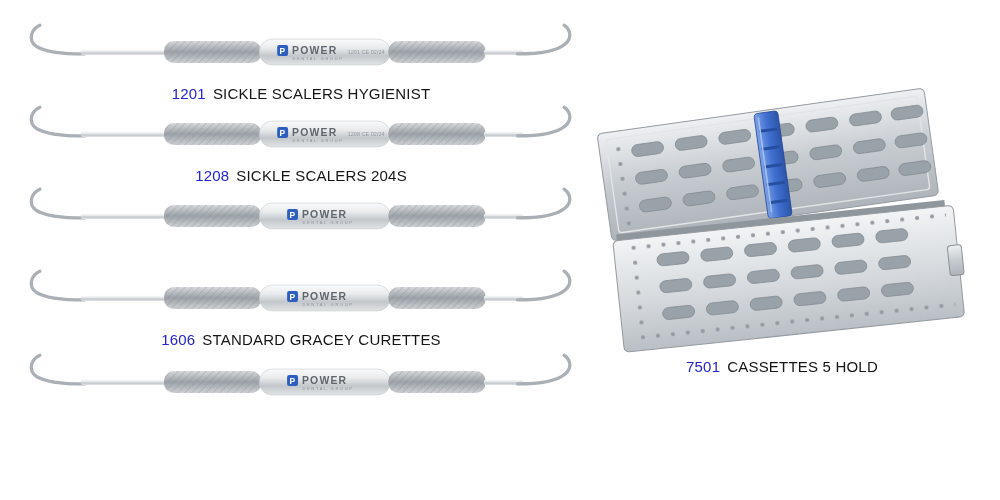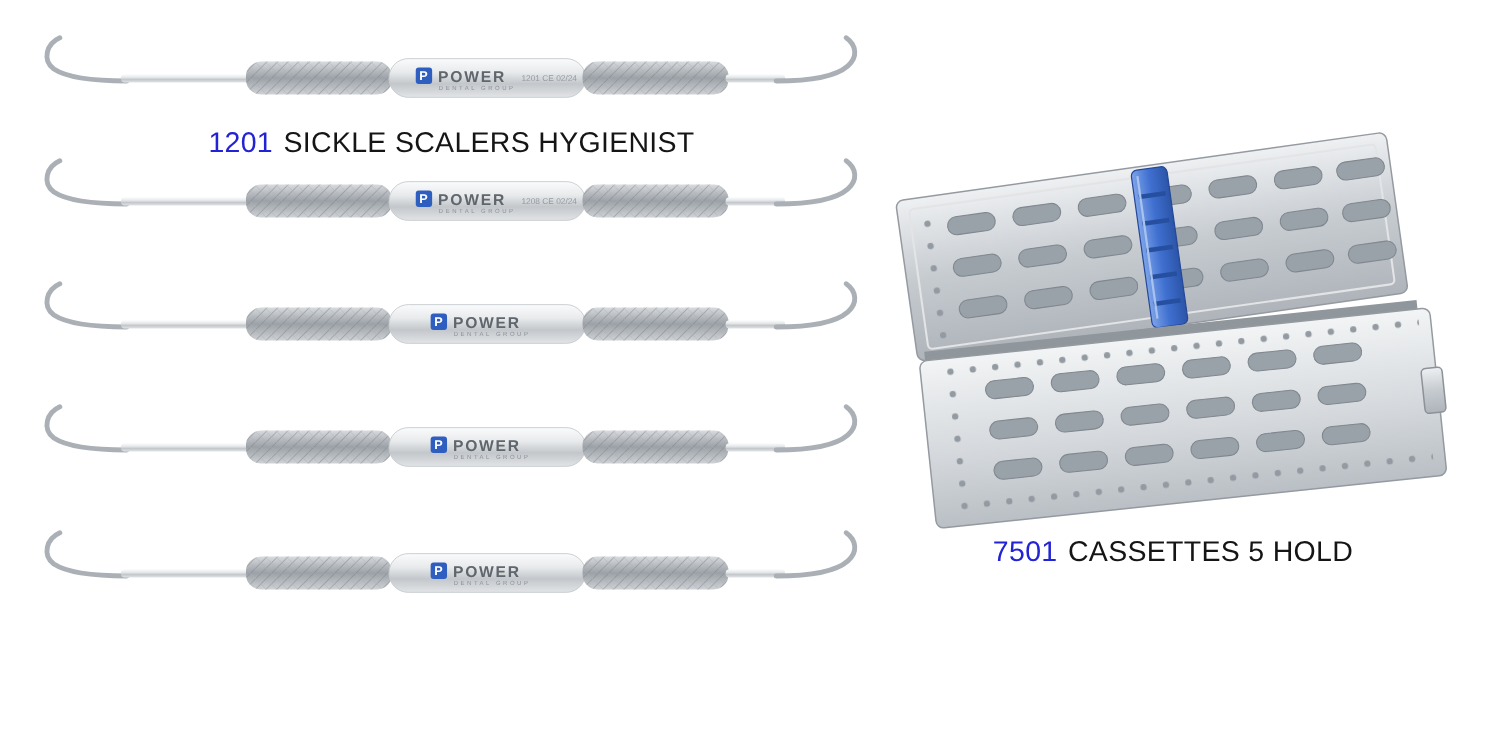--- a/index.html
+++ b/index.html
@@ -4,21 +4,21 @@
 <style>
   html,body{margin:0;padding:0;background:#ffffff;}
   body{width:1000px;height:500px;position:relative;overflow:hidden;
        font-family:"Liberation Sans",sans-serif;}
   .stage{position:absolute;inset:0;background:#ffffff;}
 
   .row{position:absolute;left:18px;width:566px;text-align:center;}
   svg.tool{display:block;width:556px;height:64px;margin:0 auto;overflow:visible;}
   .tip{fill:none;stroke:#aab0b6;stroke-width:3.3;stroke-linecap:round;}
 
-  .plabel{font-size:19px;letter-spacing:.2px;margin-top:1px;white-space:nowrap;}
+  .plabel{font-size:15px;letter-spacing:.2px;margin-top:1px;white-space:nowrap;}
   .pcode{color:#2323d6;margin-right:7px;}
   .pname{color:#151515;}
 
   .logo-p{font-family:"Liberation Sans",sans-serif;font-weight:bold;font-size:8.5px;fill:#ffffff;}
   .logo-power{font-family:"Liberation Sans",sans-serif;font-weight:bold;font-size:10.5px;fill:#60666d;letter-spacing:1.2px;}
   .logo-sub{font-family:"Liberation Sans",sans-serif;font-size:4px;fill:#8d939a;letter-spacing:1.7px;}
   .handle-mark{font-family:"Liberation Sans",sans-serif;font-size:5.6px;fill:#949aa1;}
 
   .cassette-wrap{position:absolute;left:572px;top:92px;width:420px;text-align:center;}
   svg.cassette{display:block;width:420px;height:265px;overflow:visible;}
@@ -99,20 +99,23 @@
     <rect x="256" y="25" width="11" height="11" rx="2" fill="#2e5fc0"></rect>
     <text x="258.4" y="33.6" class="logo-p">P</text>
     <text x="271" y="34.5" class="logo-power">POWER</text>
     <text x="271.5" y="40" class="logo-sub">DENTAL GROUP</text>
     <text x="327" y="34" class="handle-mark">1208 CE 02/24</text>
     <rect x="368" y="21" width="98" height="22" rx="10" fill="url(#knurlg)"></rect>
     <rect x="368" y="21" width="98" height="22" rx="10" fill="url(#knurlp)" opacity="0.55"></rect>
     <rect x="464" y="29.5" width="40" height="5.5" rx="2.7" fill="url(#metal)"></rect>
     <path class="tip" d="M498,34 C520,34 538,31 546,24 C553,18 552,10 545,5"></path>
   </svg>
+  <div class="plabel">
+    <span class="pcode">1208</span><span class="pname">SICKLE SCALERS 204S</span>
+  </div>
 </div>
 
 <div class="row" style="top:184px">
   <svg class="tool" viewBox="0 0 560 64">
     <path class="tip" d="M17,5 C8,9 5,20 13,26 C22,32 40,34 62,34"></path>
     <rect x="58" y="29.5" width="86" height="5.5" rx="2.7" fill="url(#metal)"></rect>
     <rect x="142" y="21" width="98" height="22" rx="10" fill="url(#knurlg)"></rect>
     <rect x="142" y="21" width="98" height="22" rx="10" fill="url(#knurlp)" opacity="0.55"></rect>
     <rect x="238" y="19" width="132" height="26" rx="13" fill="url(#metal)" stroke="#c6cacd" stroke-width="0.6"></rect>
     <rect x="266" y="25" width="11" height="11" rx="2" fill="#2e5fc0"></rect>
@@ -137,20 +140,23 @@
     <rect x="266" y="25" width="11" height="11" rx="2" fill="#2e5fc0"></rect>
     <text x="268.4" y="33.6" class="logo-p">P</text>
     <text x="281" y="34.5" class="logo-power">POWER</text>
     <text x="281.5" y="40" class="logo-sub">DENTAL GROUP</text>
     <text x="337" y="34" class="handle-mark"></text>
     <rect x="368" y="21" width="98" height="22" rx="10" fill="url(#knurlg)"></rect>
     <rect x="368" y="21" width="98" height="22" rx="10" fill="url(#knurlp)" opacity="0.55"></rect>
     <rect x="464" y="29.5" width="40" height="5.5" rx="2.7" fill="url(#metal)"></rect>
     <path class="tip" d="M498,34 C520,34 538,31 546,24 C553,18 552,10 545,5"></path>
   </svg>
+  <div class="plabel">
+    <span class="pcode">1606</span><span class="pname">STANDARD GRACEY CURETTES</span>
+  </div>
 </div>
 
 <div class="row" style="top:350px">
   <svg class="tool" viewBox="0 0 560 64">
     <path class="tip" d="M17,5 C8,9 5,20 13,26 C22,32 40,34 62,34"></path>
     <rect x="58" y="29.5" width="86" height="5.5" rx="2.7" fill="url(#metal)"></rect>
     <rect x="142" y="21" width="98" height="22" rx="10" fill="url(#knurlg)"></rect>
     <rect x="142" y="21" width="98" height="22" rx="10" fill="url(#knurlp)" opacity="0.55"></rect>
     <rect x="238" y="19" width="132" height="26" rx="13" fill="url(#metal)" stroke="#c6cacd" stroke-width="0.6"></rect>
     <rect x="266" y="25" width="11" height="11" rx="2" fill="#2e5fc0"></rect>

